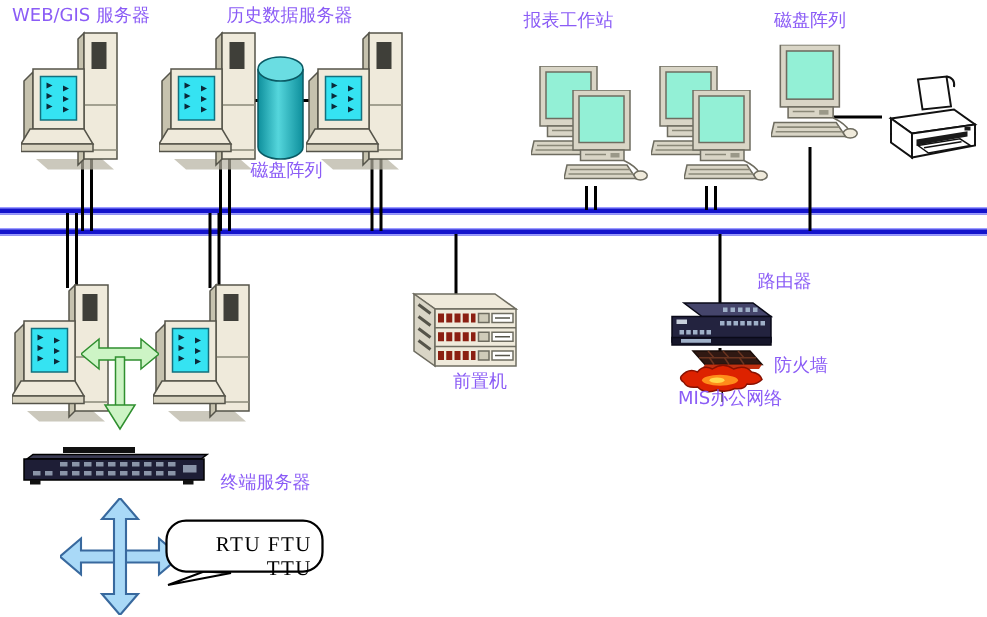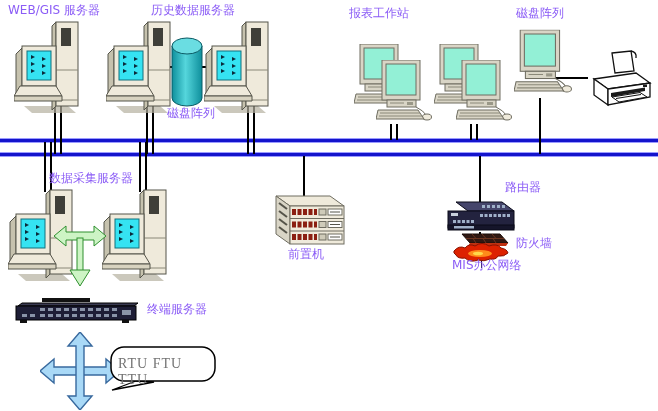--- a/index.html
+++ b/index.html
@@ -6,21 +6,21 @@
   .stage{position:relative;width:658px;height:411px;background:#fff;overflow:hidden;
          font-family:"DejaVu Sans","Liberation Sans",sans-serif;}
   .lbl{position:absolute;z-index:3;font-size:12px;line-height:14px;color:#8b5cf6;white-space:nowrap;}
   .vline{position:absolute;z-index:1;width:2px;background:#000;}
   .hline{position:absolute;z-index:1;height:2px;background:#000;}
   .bus{position:absolute;z-index:1;left:0;width:658px;height:3px;
        background:var(--bus-blue,#1414cc);
        border-top:1px solid #9b9bff;border-bottom:1px solid #9b9bff;}
   .dev{position:absolute;z-index:2;}
   .rtu-text{position:absolute;z-index:4;font-family:"Liberation Serif","DejaVu Serif",serif;
-            font-size:14px;letter-spacing:1px;color:#737373;text-align:left;}
+            font-size:14px;letter-spacing:1px;color:#000000;text-align:right;}
 </style>
 </head>
 <body>
 
 <div class="stage">
 
   <svg width="0" height="0" style="position:absolute" aria-hidden="true">
     <defs>
       <symbol id="sym-server" viewBox="0 0 68 94">
         <polygon points="10,86 54,86 62,93 18,93" fill="#b5b1a0" opacity="0.7"></polygon>
@@ -281,20 +281,19 @@
     <polygon points="28,37 4,46 46,38" fill="#ffffff" stroke="#000000" stroke-width="1.3"></polygon>
     <rect x="3" y="3" width="104" height="34" rx="13" fill="#ffffff" stroke="#000000" stroke-width="1.5"></rect>
   </svg>
   <div class="rtu-text" style="left:118px;top:356px;width:90px">RTU FTU TTU</div>
 
   <div class="lbl" style="left:8px;top:3px">WEB/GIS 服务器</div>
   <div class="lbl" style="left:151px;top:3px">历史数据服务器</div>
   <div class="lbl" style="left:349px;top:6px">报表工作站</div>
   <div class="lbl" style="left:516px;top:6px">磁盘阵列</div>
   <div class="lbl" style="left:167px;top:106px">磁盘阵列</div>
-  <div class="lbl" style="left:49px;top:171px">数据采集服务器</div>
-  <div class="lbl" style="left:288px;top:247px">前置机</div>
+  <div class="lbl" style="left:302px;top:247px">前置机</div>
   <div class="lbl" style="left:505px;top:180px">路由器</div>
   <div class="lbl" style="left:516px;top:236px">防火墙</div>
   <div class="lbl" style="left:452px;top:258px">MIS办公网络</div>
-  <div class="lbl" style="left:147px;top:302px">终端服务器</div>
+  <div class="lbl" style="left:147px;top:314px">终端服务器</div>
 
 </div>
 
 </body></html>

